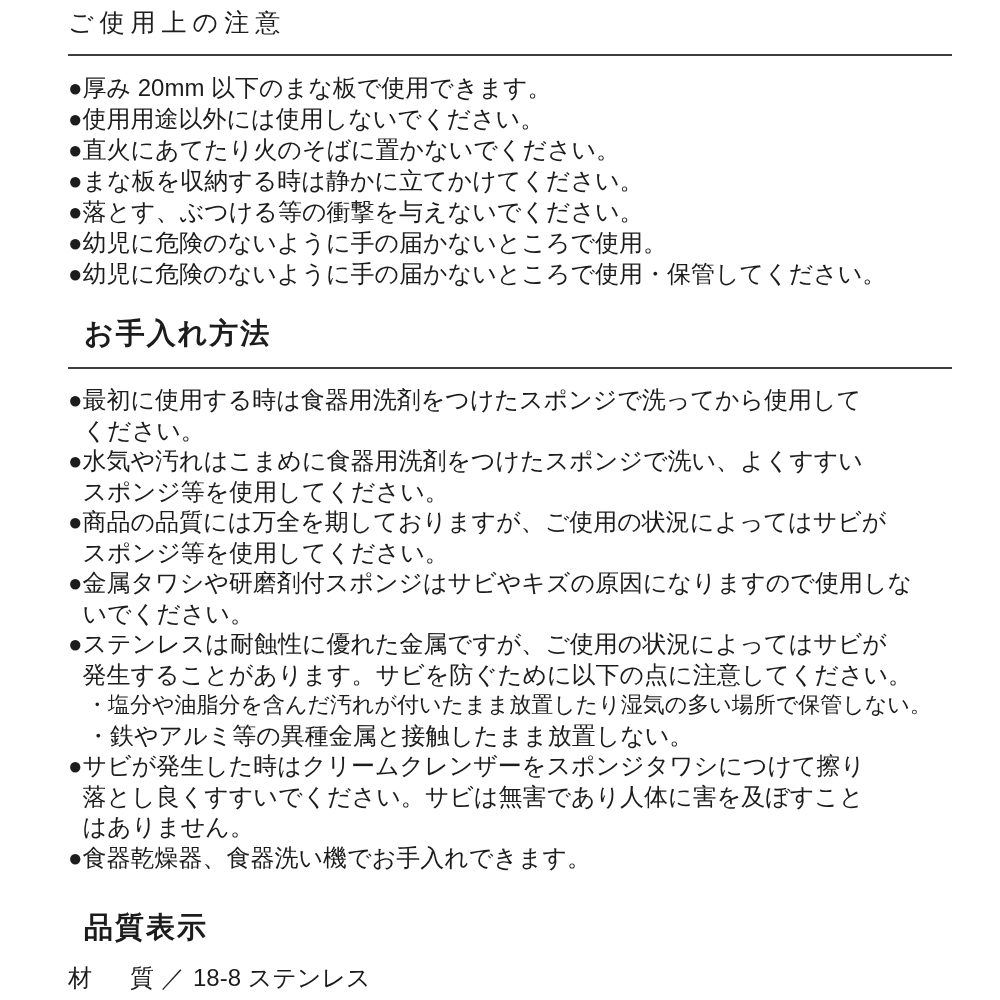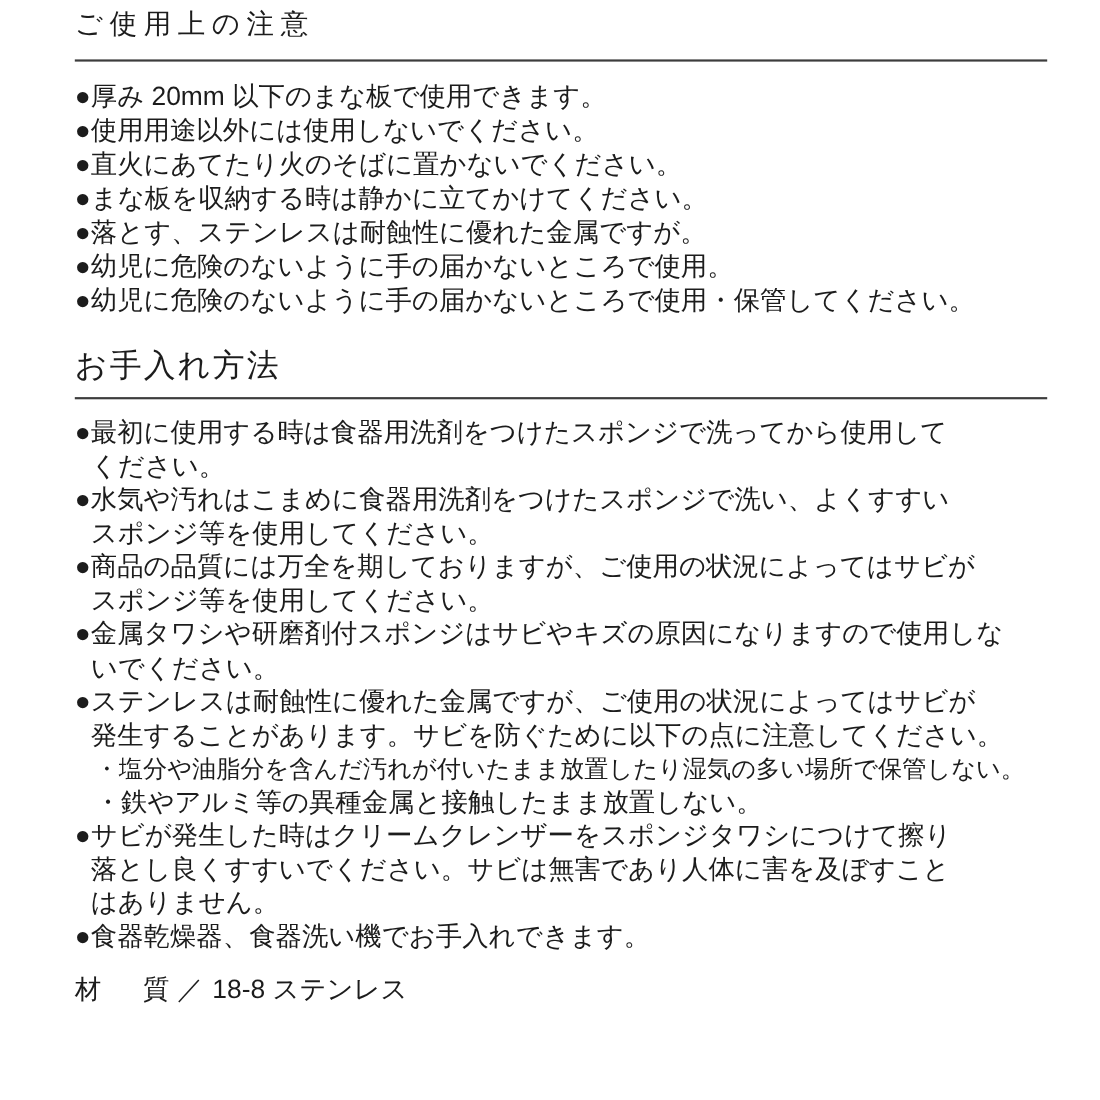--- a/index.html
+++ b/index.html
@@ -24,24 +24,24 @@
   
   .section-title-plain {
     font-size: 25px;
     font-weight: 400;
     letter-spacing: 6px;
     line-height: 32px;
     margin: 0;
   }
   .section-title-bold {
     font-size: 29px;
-    font-weight: 400;
+    font-weight: 700;
     letter-spacing: 2px;
     line-height: 36px;
-    margin: 0;
+    margin: 16px;
   }
   .care-title { margin-top: 26px; }
   .quality-title { margin-top: 36px; }
   
   .rule {
     border: none;
     border-top: 2px solid #3d3d3d;
     margin: 0;
     width: 100%;
   }
@@ -108,21 +108,21 @@
       <li class="doc-item">
         <span class="item-marker">●</span>
         <span class="item-text">直火にあてたり火のそばに置かないでください。</span>
       </li>
       <li class="doc-item">
         <span class="item-marker">●</span>
         <span class="item-text">まな板を収納する時は静かに立てかけてください。</span>
       </li>
       <li class="doc-item">
         <span class="item-marker">●</span>
-        <span class="item-text">落とす、ステンレスは耐蝕性に優れた金属ですが。</span>
+        <span class="item-text">落とす、ぶつける等の衝撃を与えないでください。</span>
       </li>
       <li class="doc-item">
         <span class="item-marker">●</span>
         <span class="item-text">幼児に危険のないように手の届かないところで使用。</span>
       </li>
       <li class="doc-item">
         <span class="item-marker">●</span>
         <span class="item-text">幼児に危険のないように手の届かないところで使用・保管してください。</span>
       </li>
     </ul>
@@ -170,18 +170,19 @@
         <span class="item-text">サビが発生した時はクリームクレンザーをスポンジタワシにつけて擦り
 落とし良くすすいでください。サビは無害であり人体に害を及ぼすこと
 はありません。</span>
       </li>
       <li class="doc-item">
         <span class="item-marker">●</span>
         <span class="item-text">食器乾燥器、食器洗い機でお手入れできます。</span>
       </li>
     </ul>
 
+  <h2 class="section-title-bold quality-title">品質表示</h2>
 
   <div class="spec-row">
     <span class="spec-label">材　質</span><span class="spec-separator">／</span><span class="spec-value">18-8 ステンレス</span>
   </div>
 
 </div>
 
 </body></html>

